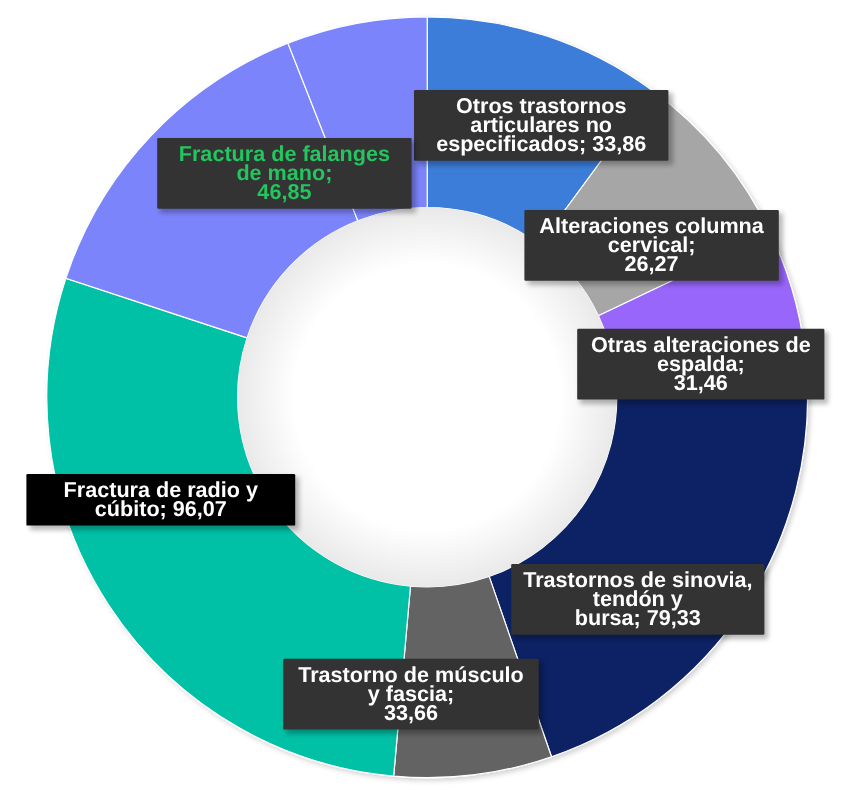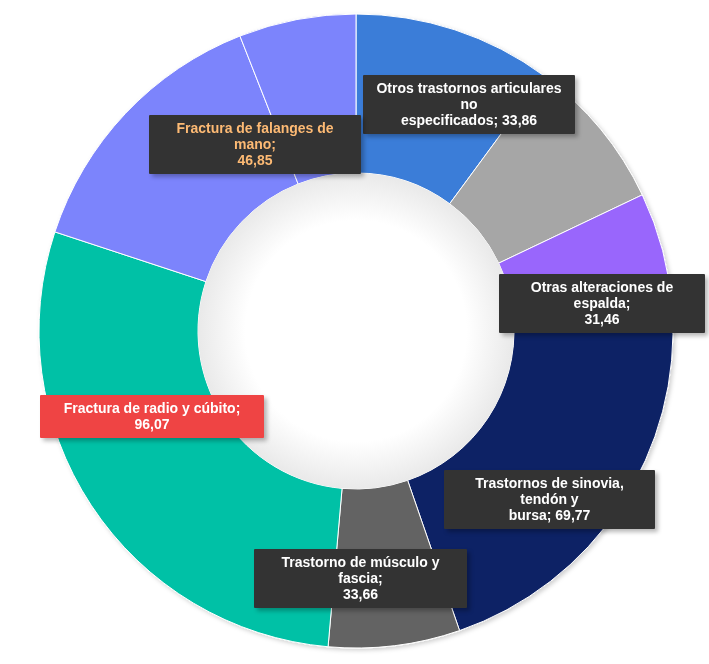--- a/index.html
+++ b/index.html
@@ -34,31 +34,30 @@
     width: 709px;
     height: 664px;
     pointer-events: none;
   }
   .data-label {
     position: absolute;
     box-sizing: border-box;
     background: #333333;
     color: #ffffff;
     font-family: "Liberation Sans", sans-serif;
-    font-size: 14px;
+    font-size: 18px;
     font-weight: bold;
     line-height: 16px;
     text-align: center;
     padding: 5px 8px 6px 8px;
     border-radius: 1px;
     white-space: pre-line;
     box-shadow: 3px 3px 4px rgba(0,0,0,0.28);
     pointer-events: auto;
     letter-spacing: 0px;
-    margin-left: 18px;
   }
 </style>
 </head>
 <body>
 
 <div id="chart-root">
 
   <svg id="donut-svg" viewBox="0 0 709 664" xmlns="http://www.w3.org/2000/svg">
     <defs>
       <radialGradient id="holeGrad" cx="50%" cy="50%" r="50%">
@@ -79,24 +78,26 @@
         <path d="M 328.0543535189517 646.7658006224808 A 317 317 0 0 1 54.888087734227895 231.90097734260968 L 205.91898379182336 281.60679627801994 A 158 158 0 0 0 342.0712550662283 488.3848469979557 Z" fill="#00c1a6" stroke="#ffffff" stroke-width="1"></path>
         <path d="M 54.888087734227895 231.90097734260968 A 317 317 0 0 1 239.94333850751872 36.008726699890985 L 298.1547239248831 183.9696492699772 A 158 158 0 0 0 205.91898379182336 281.60679627801994 Z" fill="#7b84fc" stroke="#ffffff" stroke-width="1"></path>
         <path d="M 239.94333850751872 36.008726699890985 A 317 317 0 0 1 355.99999999999994 14 L 355.99999999999994 173 A 158 158 0 0 0 298.1547239248831 183.9696492699772 Z" fill="#7b84fc" stroke="#ffffff" stroke-width="1"></path>
       </g>
     <circle id="donut-hole" cx="356" cy="331" r="158" fill="url(#holeGrad)"></circle>
   </svg>
 
   <div class="labels-layer" id="labels-layer">
       <div class="data-label" style="left: 345px; top: 75px; width: 212px; background: rgb(51, 51, 51); color: rgb(255, 255, 255);">Otros trastornos articulares no
 especificados; 33,86</div>
+      <div class="data-label" style="left: 437px; top: 175px; width: 212px; background: rgb(51, 51, 51); color: rgb(255, 255, 255);">Alteraciones columna cervical;
+26,27</div>
       <div class="data-label" style="left: 481px; top: 274px; width: 206px; background: rgb(51, 51, 51); color: rgb(255, 255, 255);">Otras alteraciones de espalda;
 31,46</div>
       <div class="data-label" style="left: 426px; top: 470px; width: 211px; background: rgb(51, 51, 51); color: rgb(255, 255, 255);">Trastornos de sinovia, tendón y
-bursa; 69,77</div>
+bursa; 79,33</div>
       <div class="data-label" style="left: 236px; top: 549px; width: 213px; background: rgb(51, 51, 51); color: rgb(255, 255, 255);">Trastorno de músculo y fascia;
 33,66</div>
-      <div class="data-label" style="left: 22px; top: 395px; width: 224px; background: #ef4444; color: rgb(255, 255, 255);">Fractura de radio y cúbito; 96,07</div>
-      <div class="data-label" style="left: 131px; top: 115px; width: 212px; background: rgb(51, 51, 51); color: #fdba74;">Fractura de falanges de mano;
+      <div class="data-label" style="left: 22px; top: 395px; width: 224px; background: #000000; color: rgb(255, 255, 255);">Fractura de radio y cúbito; 96,07</div>
+      <div class="data-label" style="left: 131px; top: 115px; width: 212px; background: rgb(51, 51, 51); color: #22c55e;">Fractura de falanges de mano;
 46,85</div>
     </div>
 
 </div>
 
 </body></html>

